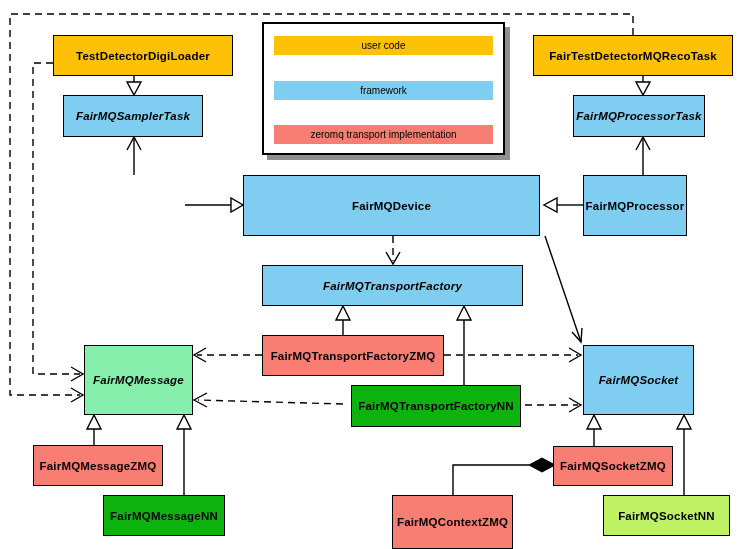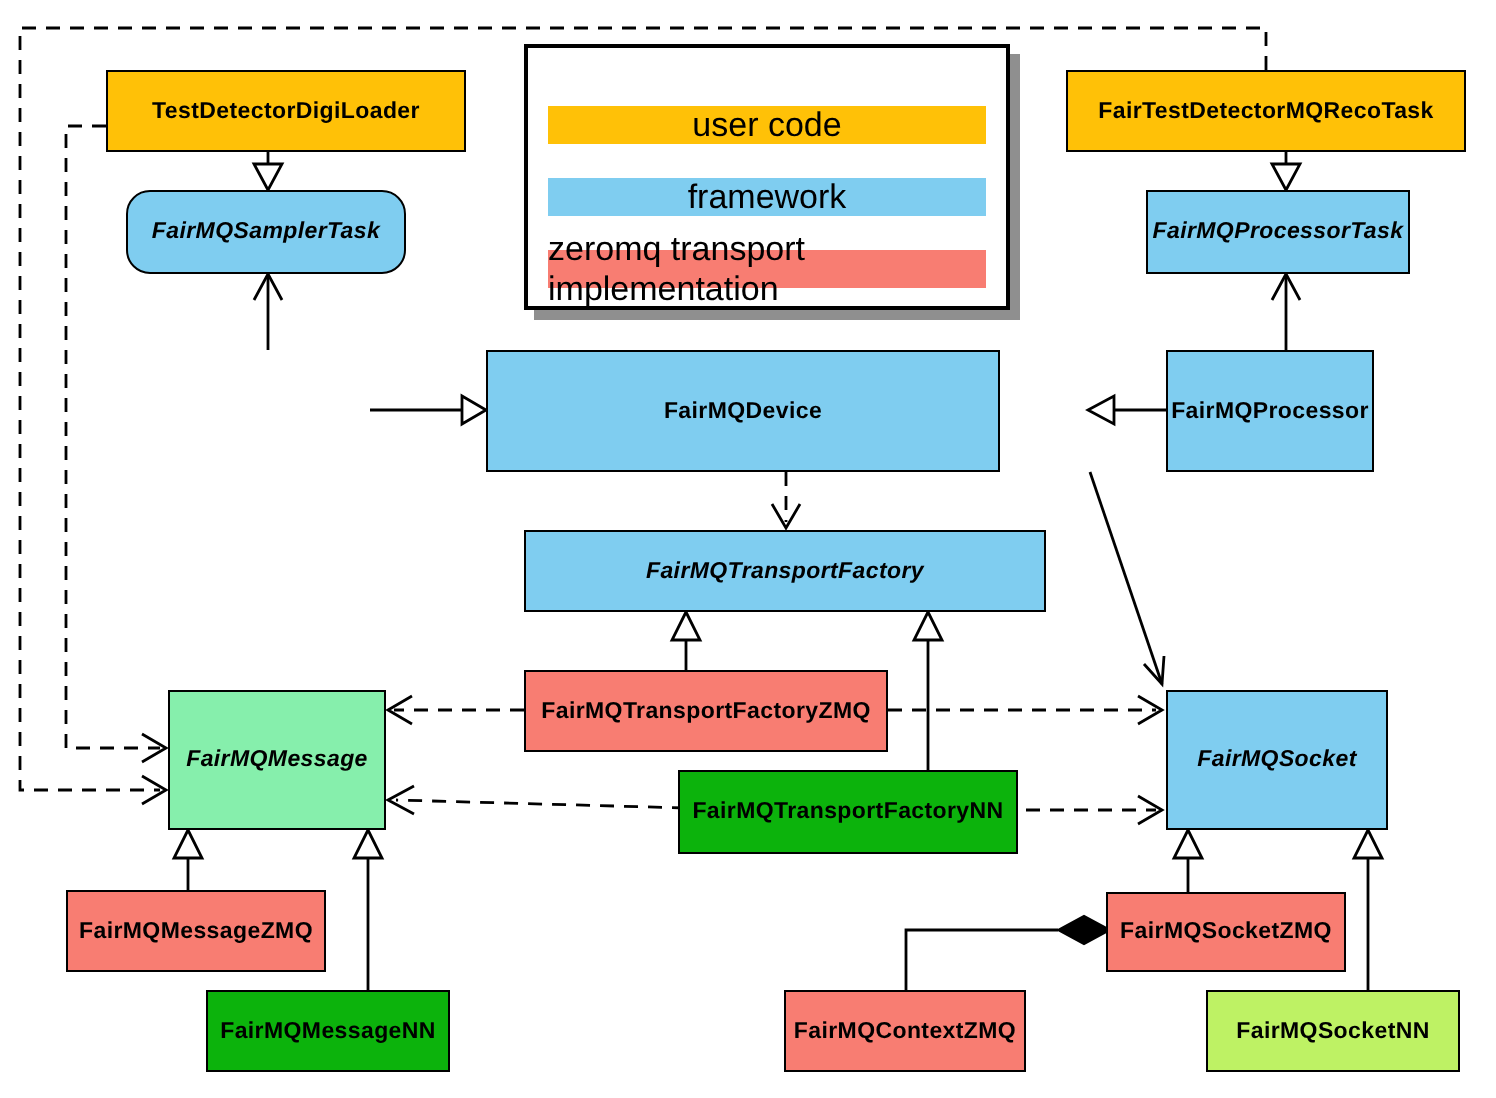--- a/index.html
+++ b/index.html
@@ -22,21 +22,21 @@
   .node.abstract{font-style:italic;}
   .legend{
     position:absolute;left:262px;top:22px;width:243px;height:133px;
     box-sizing:border-box;background:#fff;border:2px solid #000;
     box-shadow:5px 5px 0 #8f8f8f;
     display:flex;flex-direction:column;justify-content:space-between;
     padding:12px 10px 9px 10px;
   }
   .legend-bar{
     height:19px;display:flex;align-items:center;justify-content:center;
-    font-size:17px;font-weight:normal;margin-top:17px;
+    font-size:10px;font-weight:normal;
   }
 </style>
 </head>
 <body>
 
 <div class="canvas">
 
   <svg class="connectors" viewBox="0 0 748 549" xmlns="http://www.w3.org/2000/svg">
 
     <g>
@@ -140,34 +140,34 @@
     </g>
 
     <g>
       <path class="solid" d="M529,465 L453,465 L453,495"></path>
       <polygon class="diamond" points="555,465 542,458 529,465 542,472"></polygon>
     </g>
   </svg>
 
   <div class="node" style="left: 53px; top: 35px; width: 180px; height: 41px; background: rgb(255, 193, 7);">TestDetectorDigiLoader</div>
   <div class="node" style="left: 533px; top: 35px; width: 200px; height: 41px; background: rgb(255, 193, 7);">FairTestDetectorMQRecoTask</div>
-  <div class="node abstract" style="left: 63px; top: 95px; width: 140px; height: 42px; background: rgb(127, 205, 240); border-radius: 12px;">FairMQSamplerTask</div>
+  <div class="node abstract" style="left: 63px; top: 95px; width: 140px; height: 42px; background: rgb(127, 205, 240);">FairMQSamplerTask</div>
   <div class="node abstract" style="left: 573px; top: 95px; width: 132px; height: 42px; background: rgb(127, 205, 240); text-align: center;">FairMQProcessorTask</div>
-  <div class="node" style="left: 243px; top: 175px; width: 257px; height: 61px; background: rgb(127, 205, 240);">FairMQDevice</div>
+  <div class="node" style="left: 243px; top: 175px; width: 297px; height: 61px; background: rgb(127, 205, 240);">FairMQDevice</div>
   <div class="node" style="left: 583px; top: 175px; width: 104px; height: 61px; background: rgb(127, 205, 240);">FairMQProcessor</div>
   <div class="node abstract" style="left: 262px; top: 265px; width: 261px; height: 41px; background: rgb(127, 205, 240);">FairMQTransportFactory</div>
   <div class="node" style="left: 262px; top: 335px; width: 182px; height: 41px; background: rgb(248, 125, 114);">FairMQTransportFactoryZMQ</div>
-  <div class="node" style="left: 339px; top: 385px; width: 170px; height: 42px; background: rgb(12, 179, 12);">FairMQTransportFactoryNN</div>
+  <div class="node" style="left: 351px; top: 385px; width: 170px; height: 42px; background: rgb(12, 179, 12);">FairMQTransportFactoryNN</div>
   <div class="node abstract" style="left: 84px; top: 345px; width: 109px; height: 70px; background: #86efac;">FairMQMessage</div>
   <div class="node abstract" style="left: 583px; top: 345px; width: 111px; height: 70px; background: rgb(127, 205, 240);">FairMQSocket</div>
   <div class="node" style="left: 33px; top: 445px; width: 130px; height: 41px; background: rgb(248, 125, 114);">FairMQMessageZMQ</div>
   <div class="node" style="left: 103px; top: 495px; width: 122px; height: 41px; background: rgb(12, 179, 12);">FairMQMessageNN</div>
   <div class="node" style="left: 553px; top: 446px; width: 120px; height: 40px; background: rgb(248, 125, 114);">FairMQSocketZMQ</div>
   <div class="node" style="left: 603px; top: 495px; width: 127px; height: 41px; background: #bef264;">FairMQSocketNN</div>
-  <div class="node" style="left: 392px; top: 495px; width: 121px; height: 41px; background: rgb(248, 125, 114);">FairMQContextZMQ</div>
+  <div class="node" style="left: 392px; top: 495px; width: 121px; height: 54px; background: rgb(248, 125, 114);">FairMQContextZMQ</div>
 
   <div class="legend">
     <div class="legend-bar" style="background: rgb(255, 193, 7);">user code</div>
     <div class="legend-bar" style="background: rgb(127, 205, 240);">framework</div>
     <div class="legend-bar" style="background: rgb(248, 125, 114);">zeromq transport implementation</div>
   </div>
 
 </div>
 
 </body></html>

